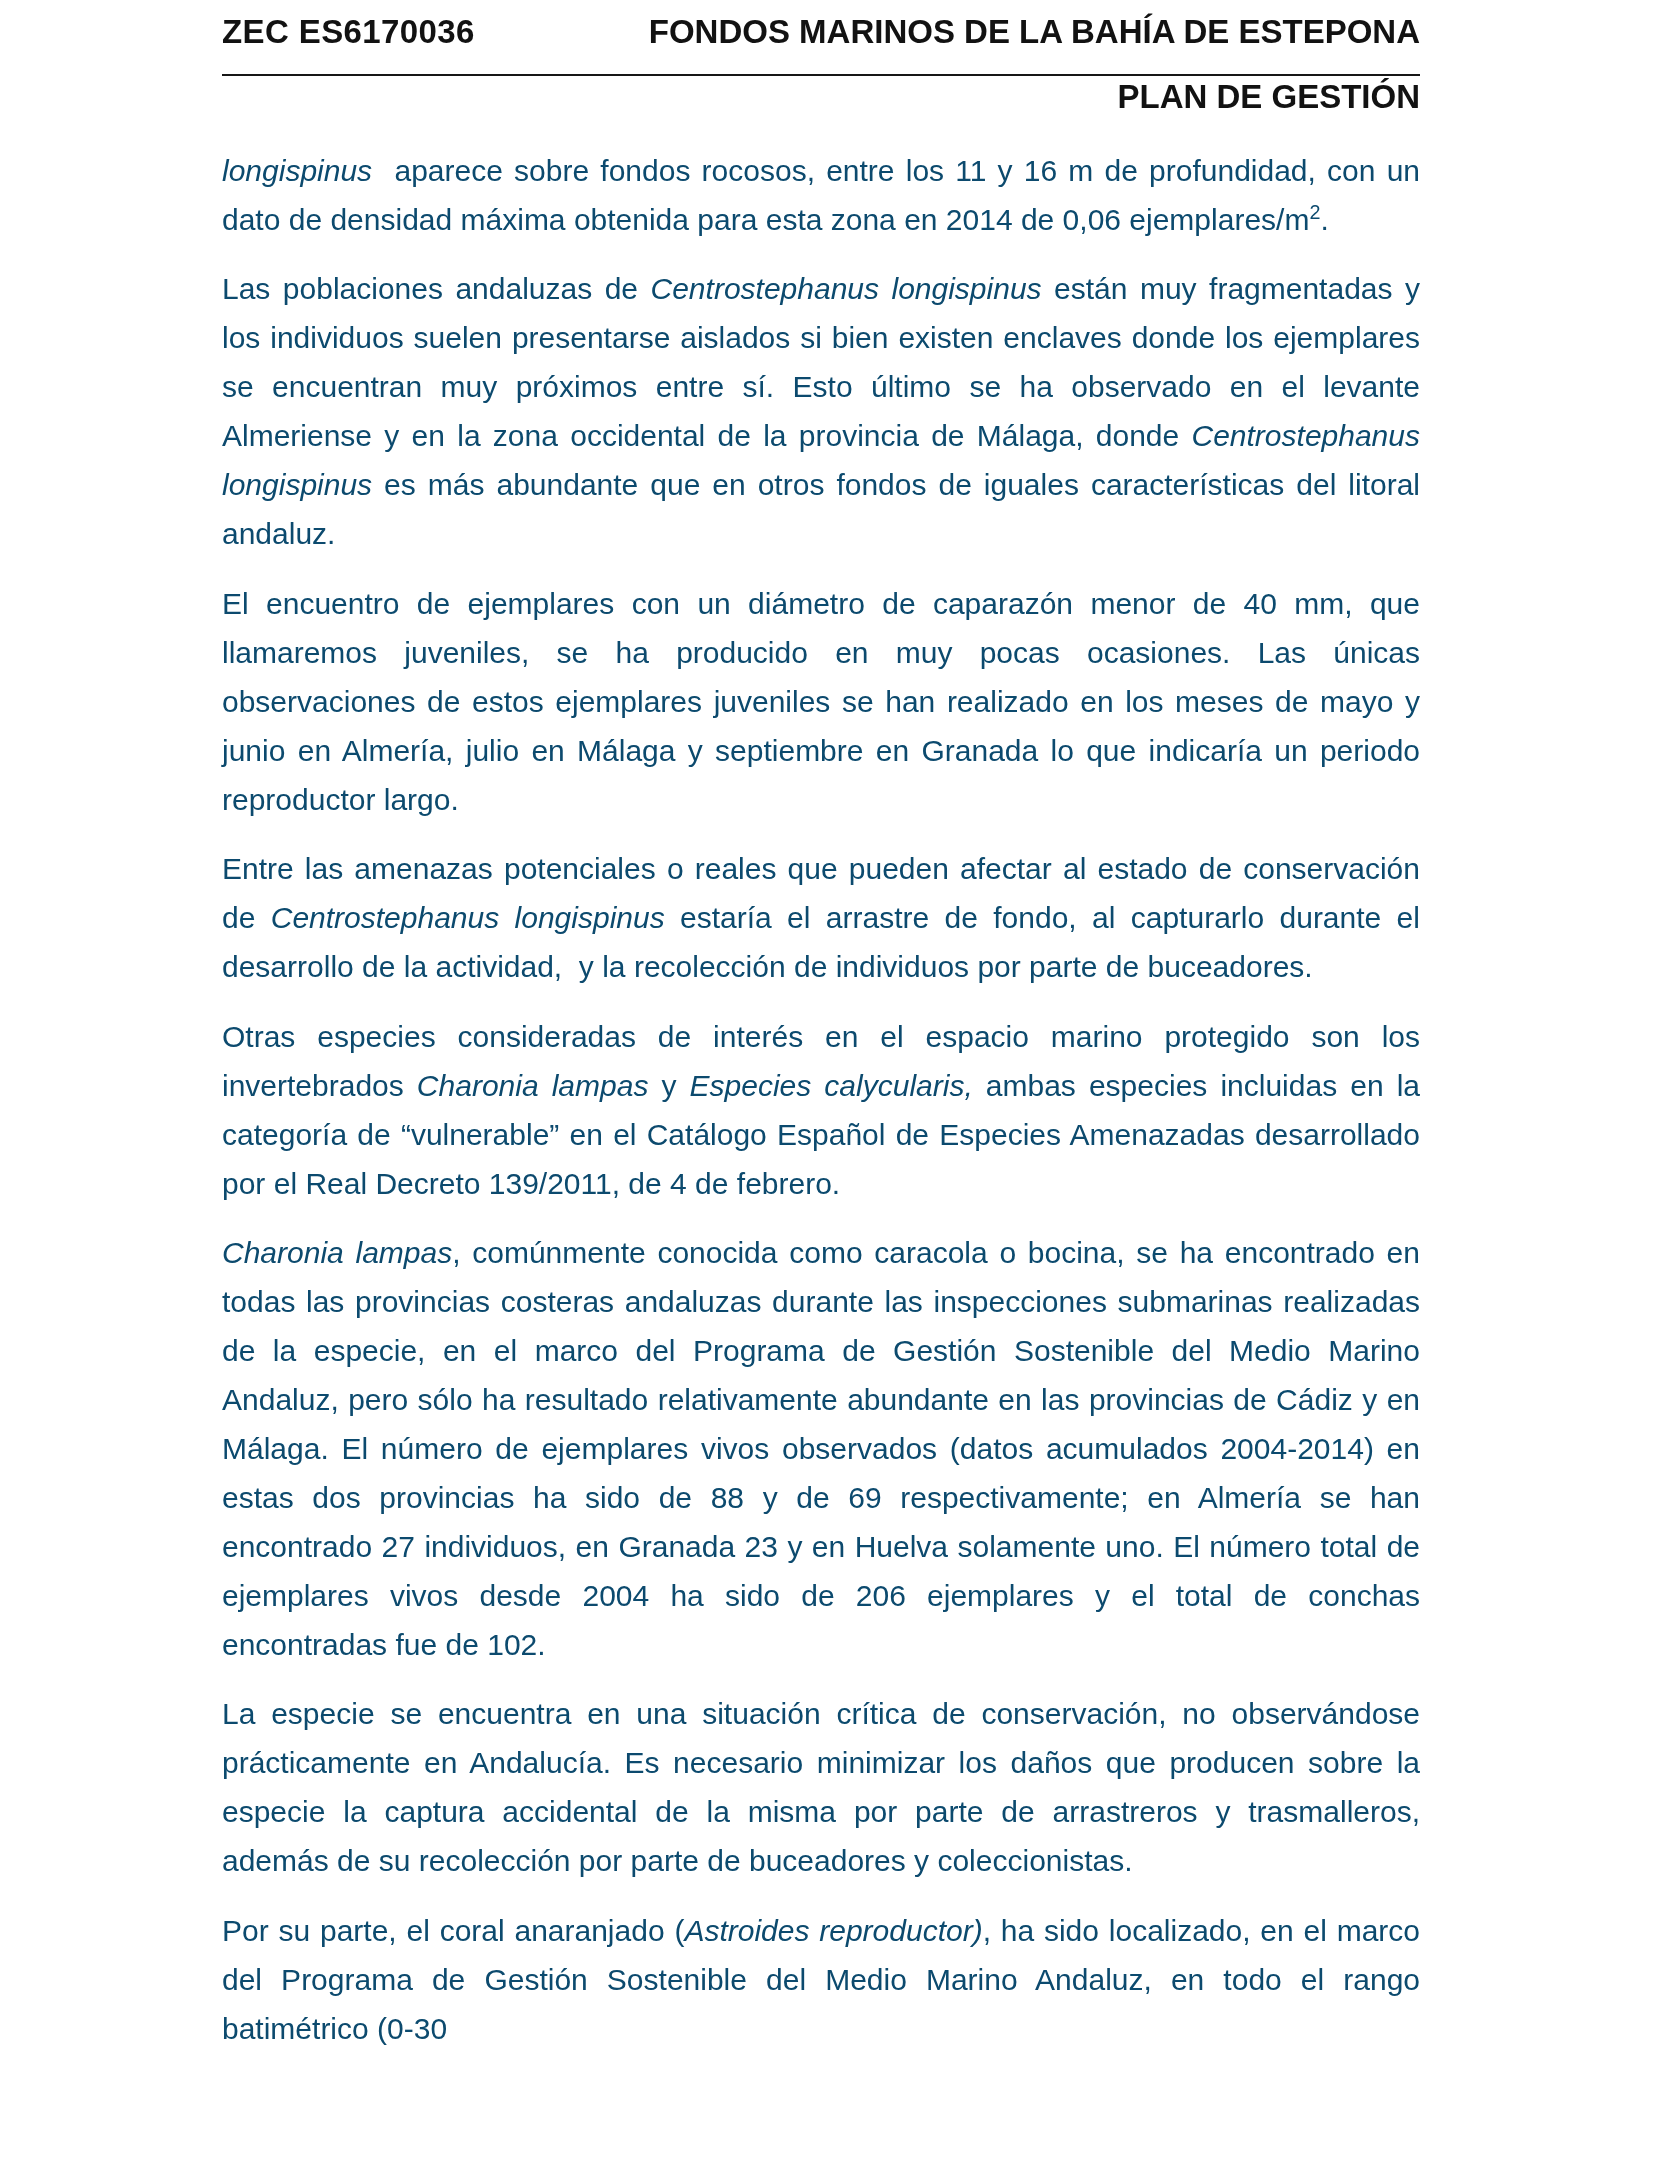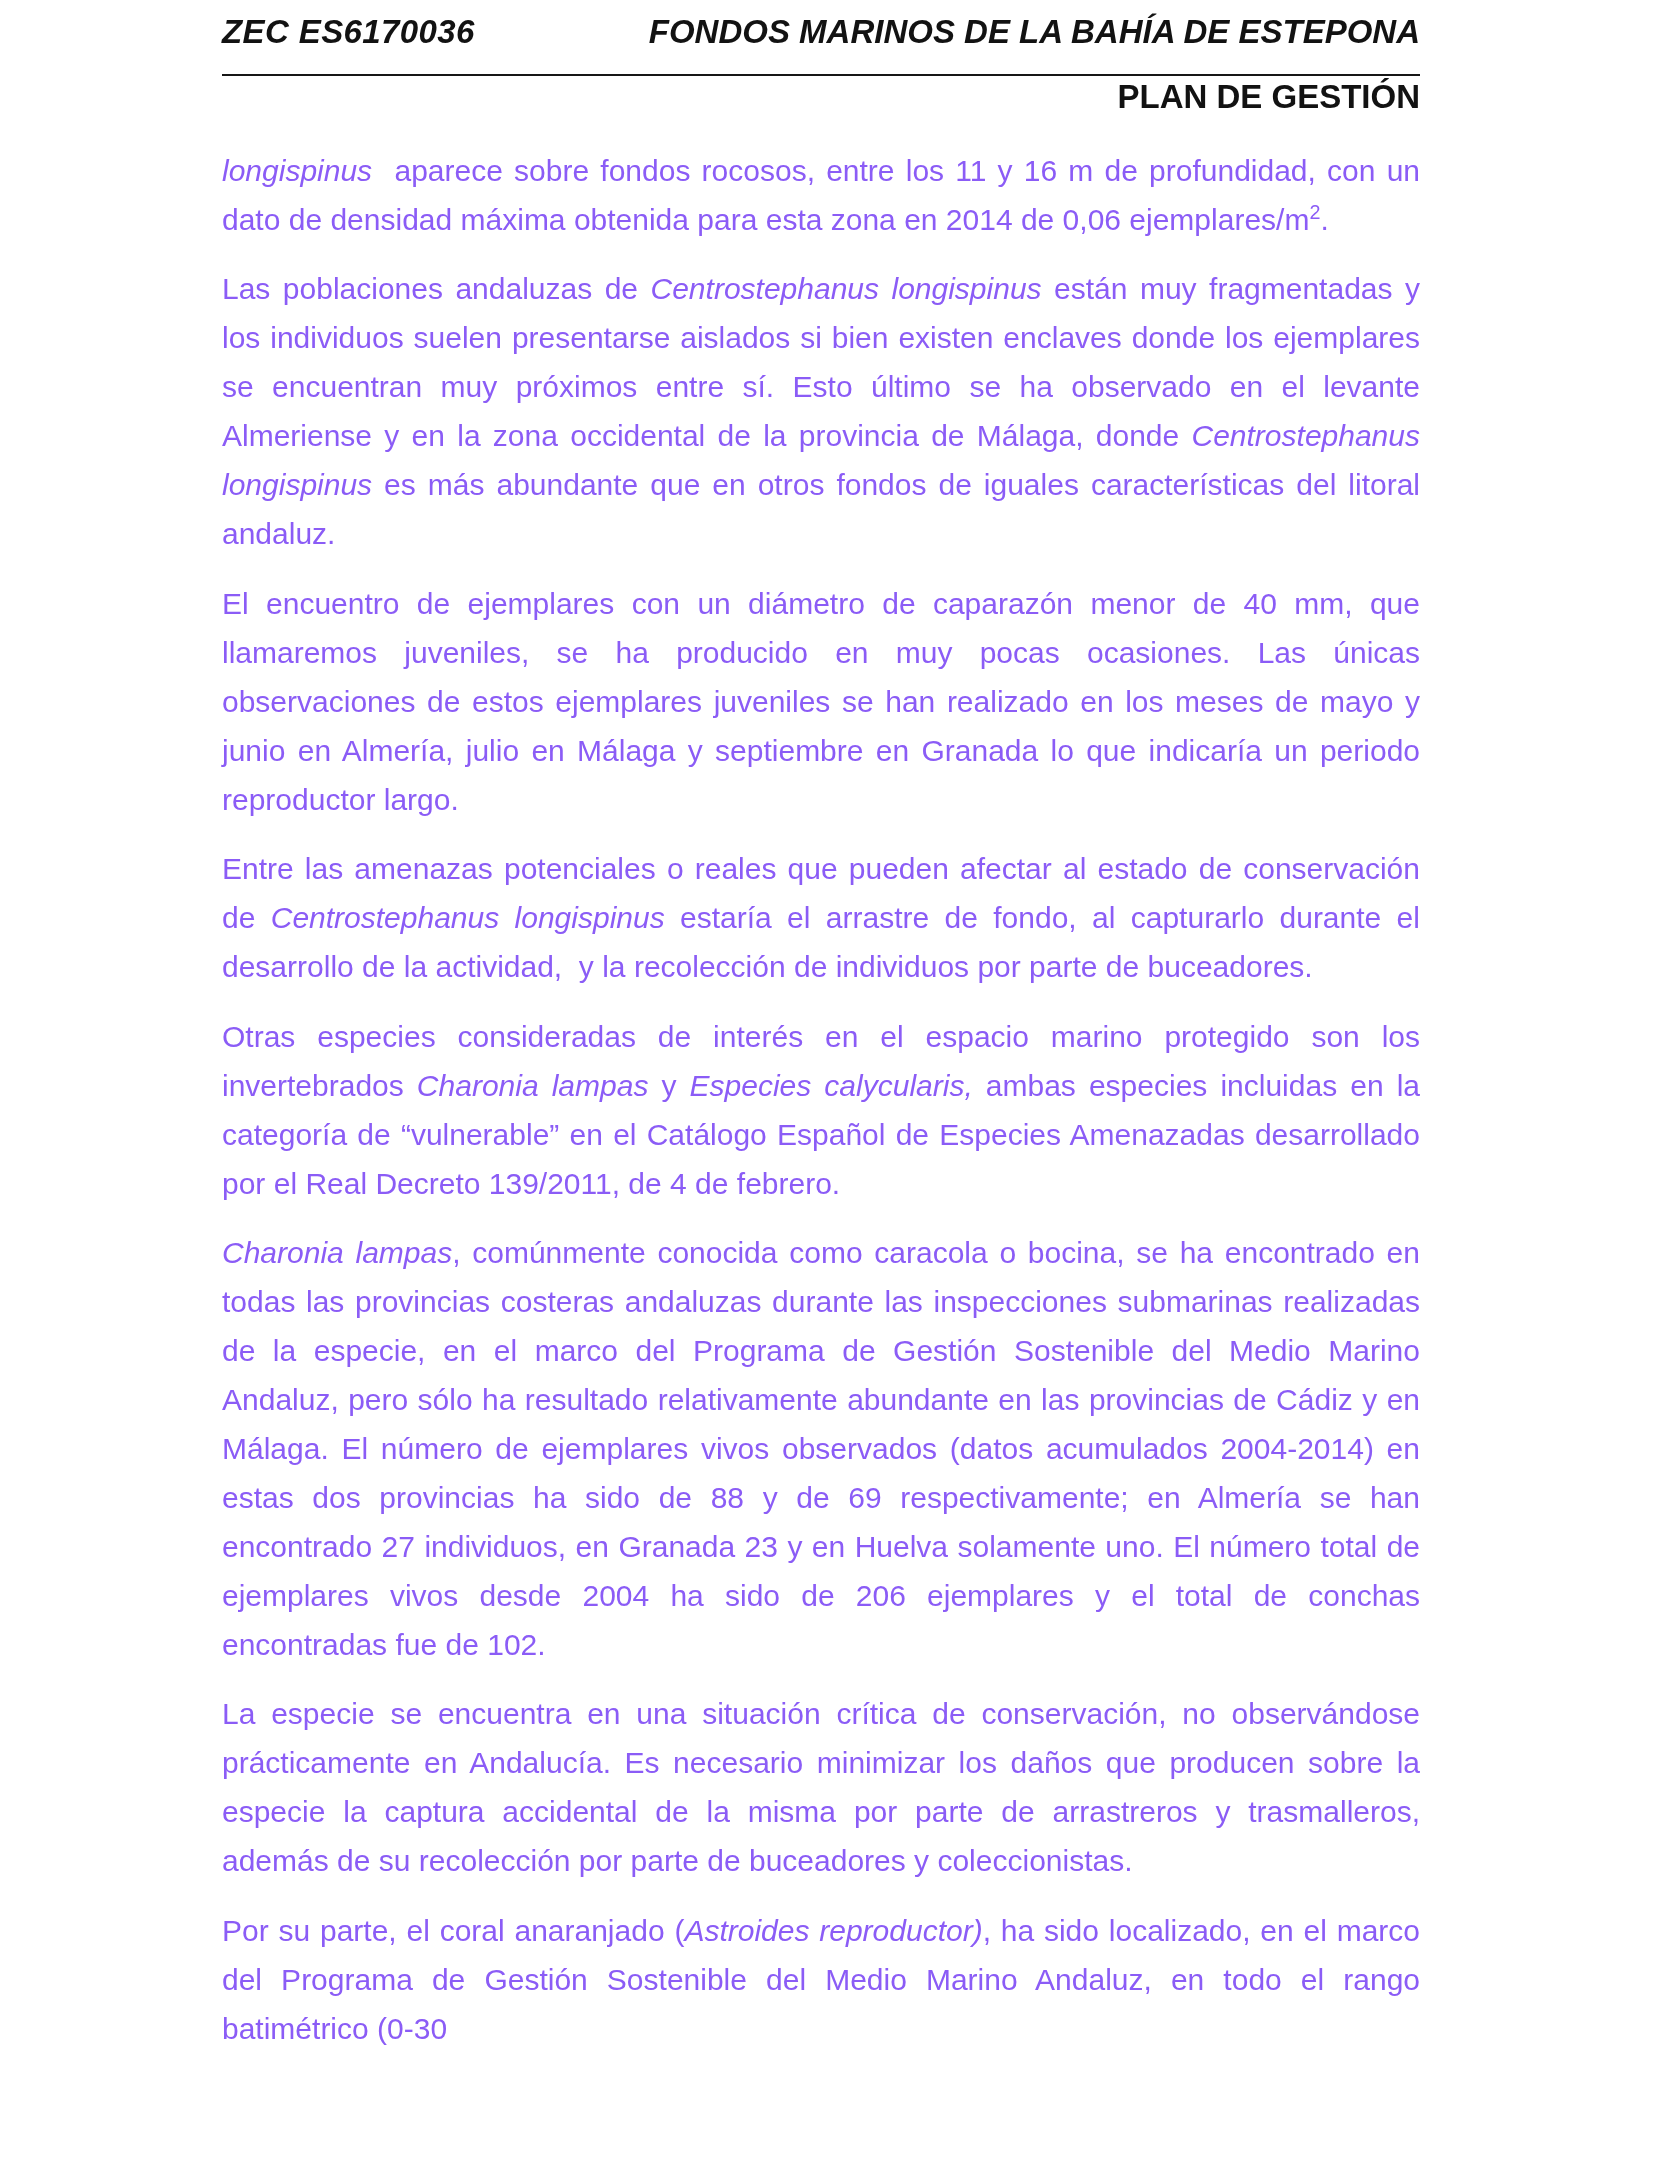--- a/index.html
+++ b/index.html
@@ -19,21 +19,20 @@
     overflow: hidden;
   }
   .header-row {
     display: flex;
     justify-content: space-between;
     align-items: baseline;
     font-weight: bold;
     font-size: 33px;
     line-height: 1.15;
     white-space: nowrap;
-    font-style: italic;
   }
   .doc-code { letter-spacing: 0.4px; }
   .header-rule {
     height: 0;
     border-bottom: 2.4px solid #161616;
     margin-top: 23.6px;
   }
   .subtitle {
     text-align: right;
     font-weight: bold;
@@ -43,21 +42,21 @@
   }
   main.doc-body {
     margin-top: 30px;
   }
   p.para {
     margin: 0 0 20.4px 0;
     font-size: 30px;
     line-height: 49px;
     text-align: justify;
     text-justify: inter-word;
-    color: #8b5cf6;
+    color: #0c4a6e;
   }
   p.para:last-child { margin-bottom: 0; }
   p.para em { font-style: italic; }
   p.para sup {
     font-size: 0.66em;
     line-height: 0;
     vertical-align: super;
   }
 </style>
 </head>

